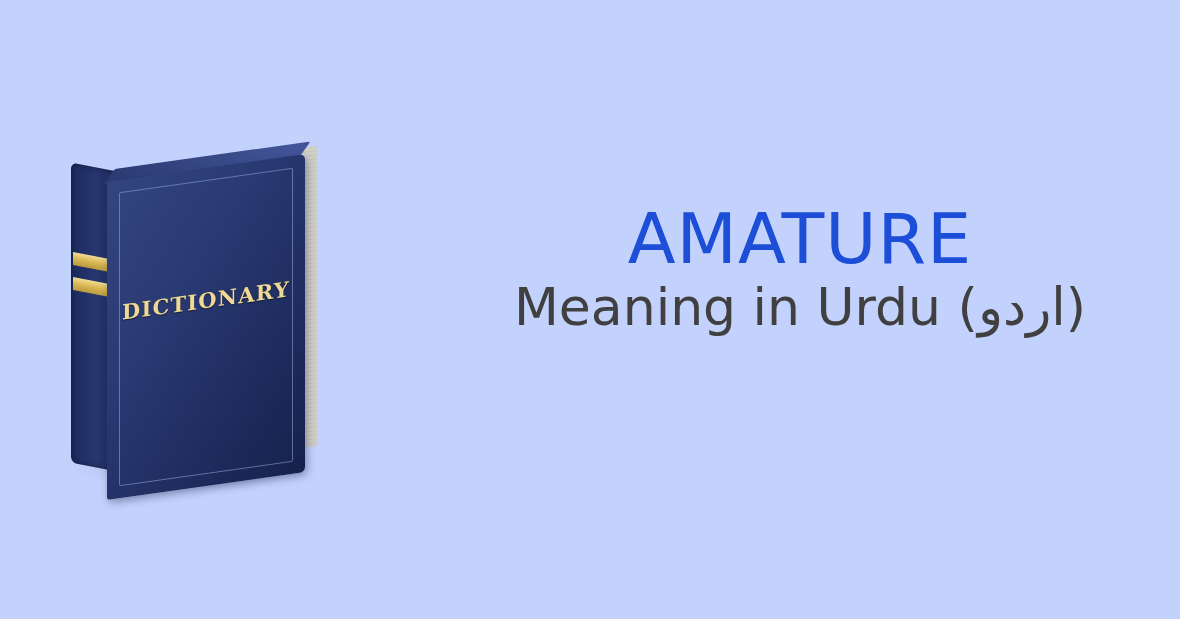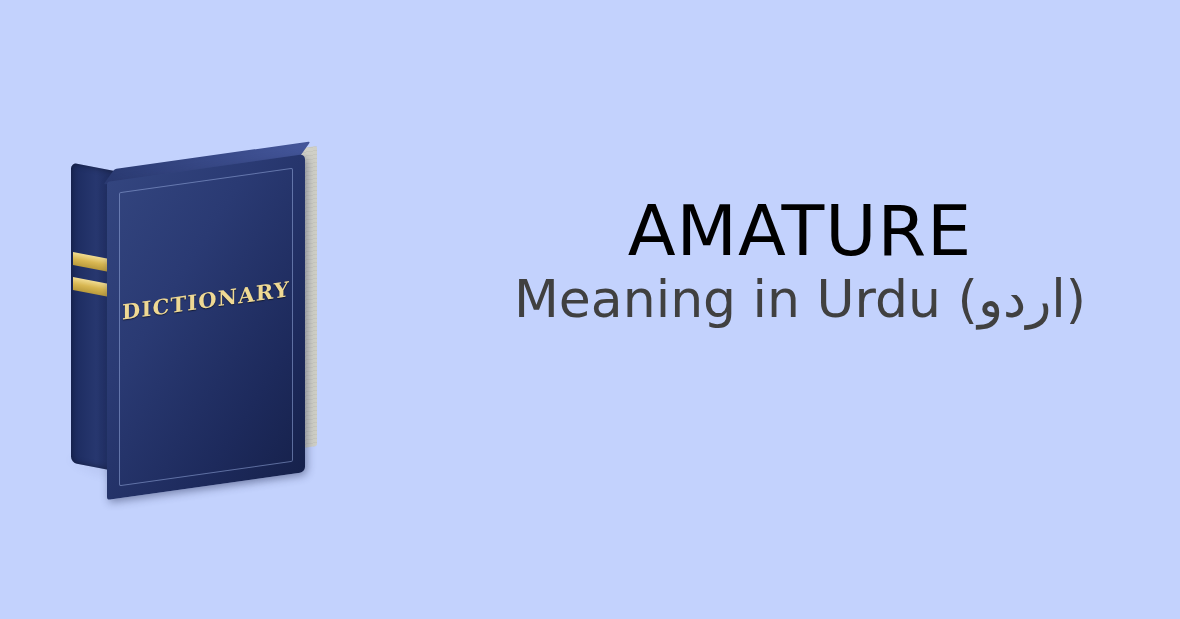--- a/index.html
+++ b/index.html
@@ -130,24 +130,25 @@
   .text-block {
     position: absolute;
     left: 460px;
     top: 195px;
     width: 680px;
     text-align: center;
   }
   .headword {
     font-family: "DejaVu Sans", sans-serif;
     font-size: 70px;
-    color: #000000;
+    color: #1d4ed8;
     letter-spacing: 1px;
     line-height: 1.05;
     white-space: nowrap;
+    margin-top: 8px;
   }
   .subline {
     font-family: "DejaVu Sans", sans-serif;
     font-size: 52px;
     color: #404040;
     white-space: nowrap;
   }
   .urdu {
     font-family: "DejaVu Sans", sans-serif;
     direction: rtl;

